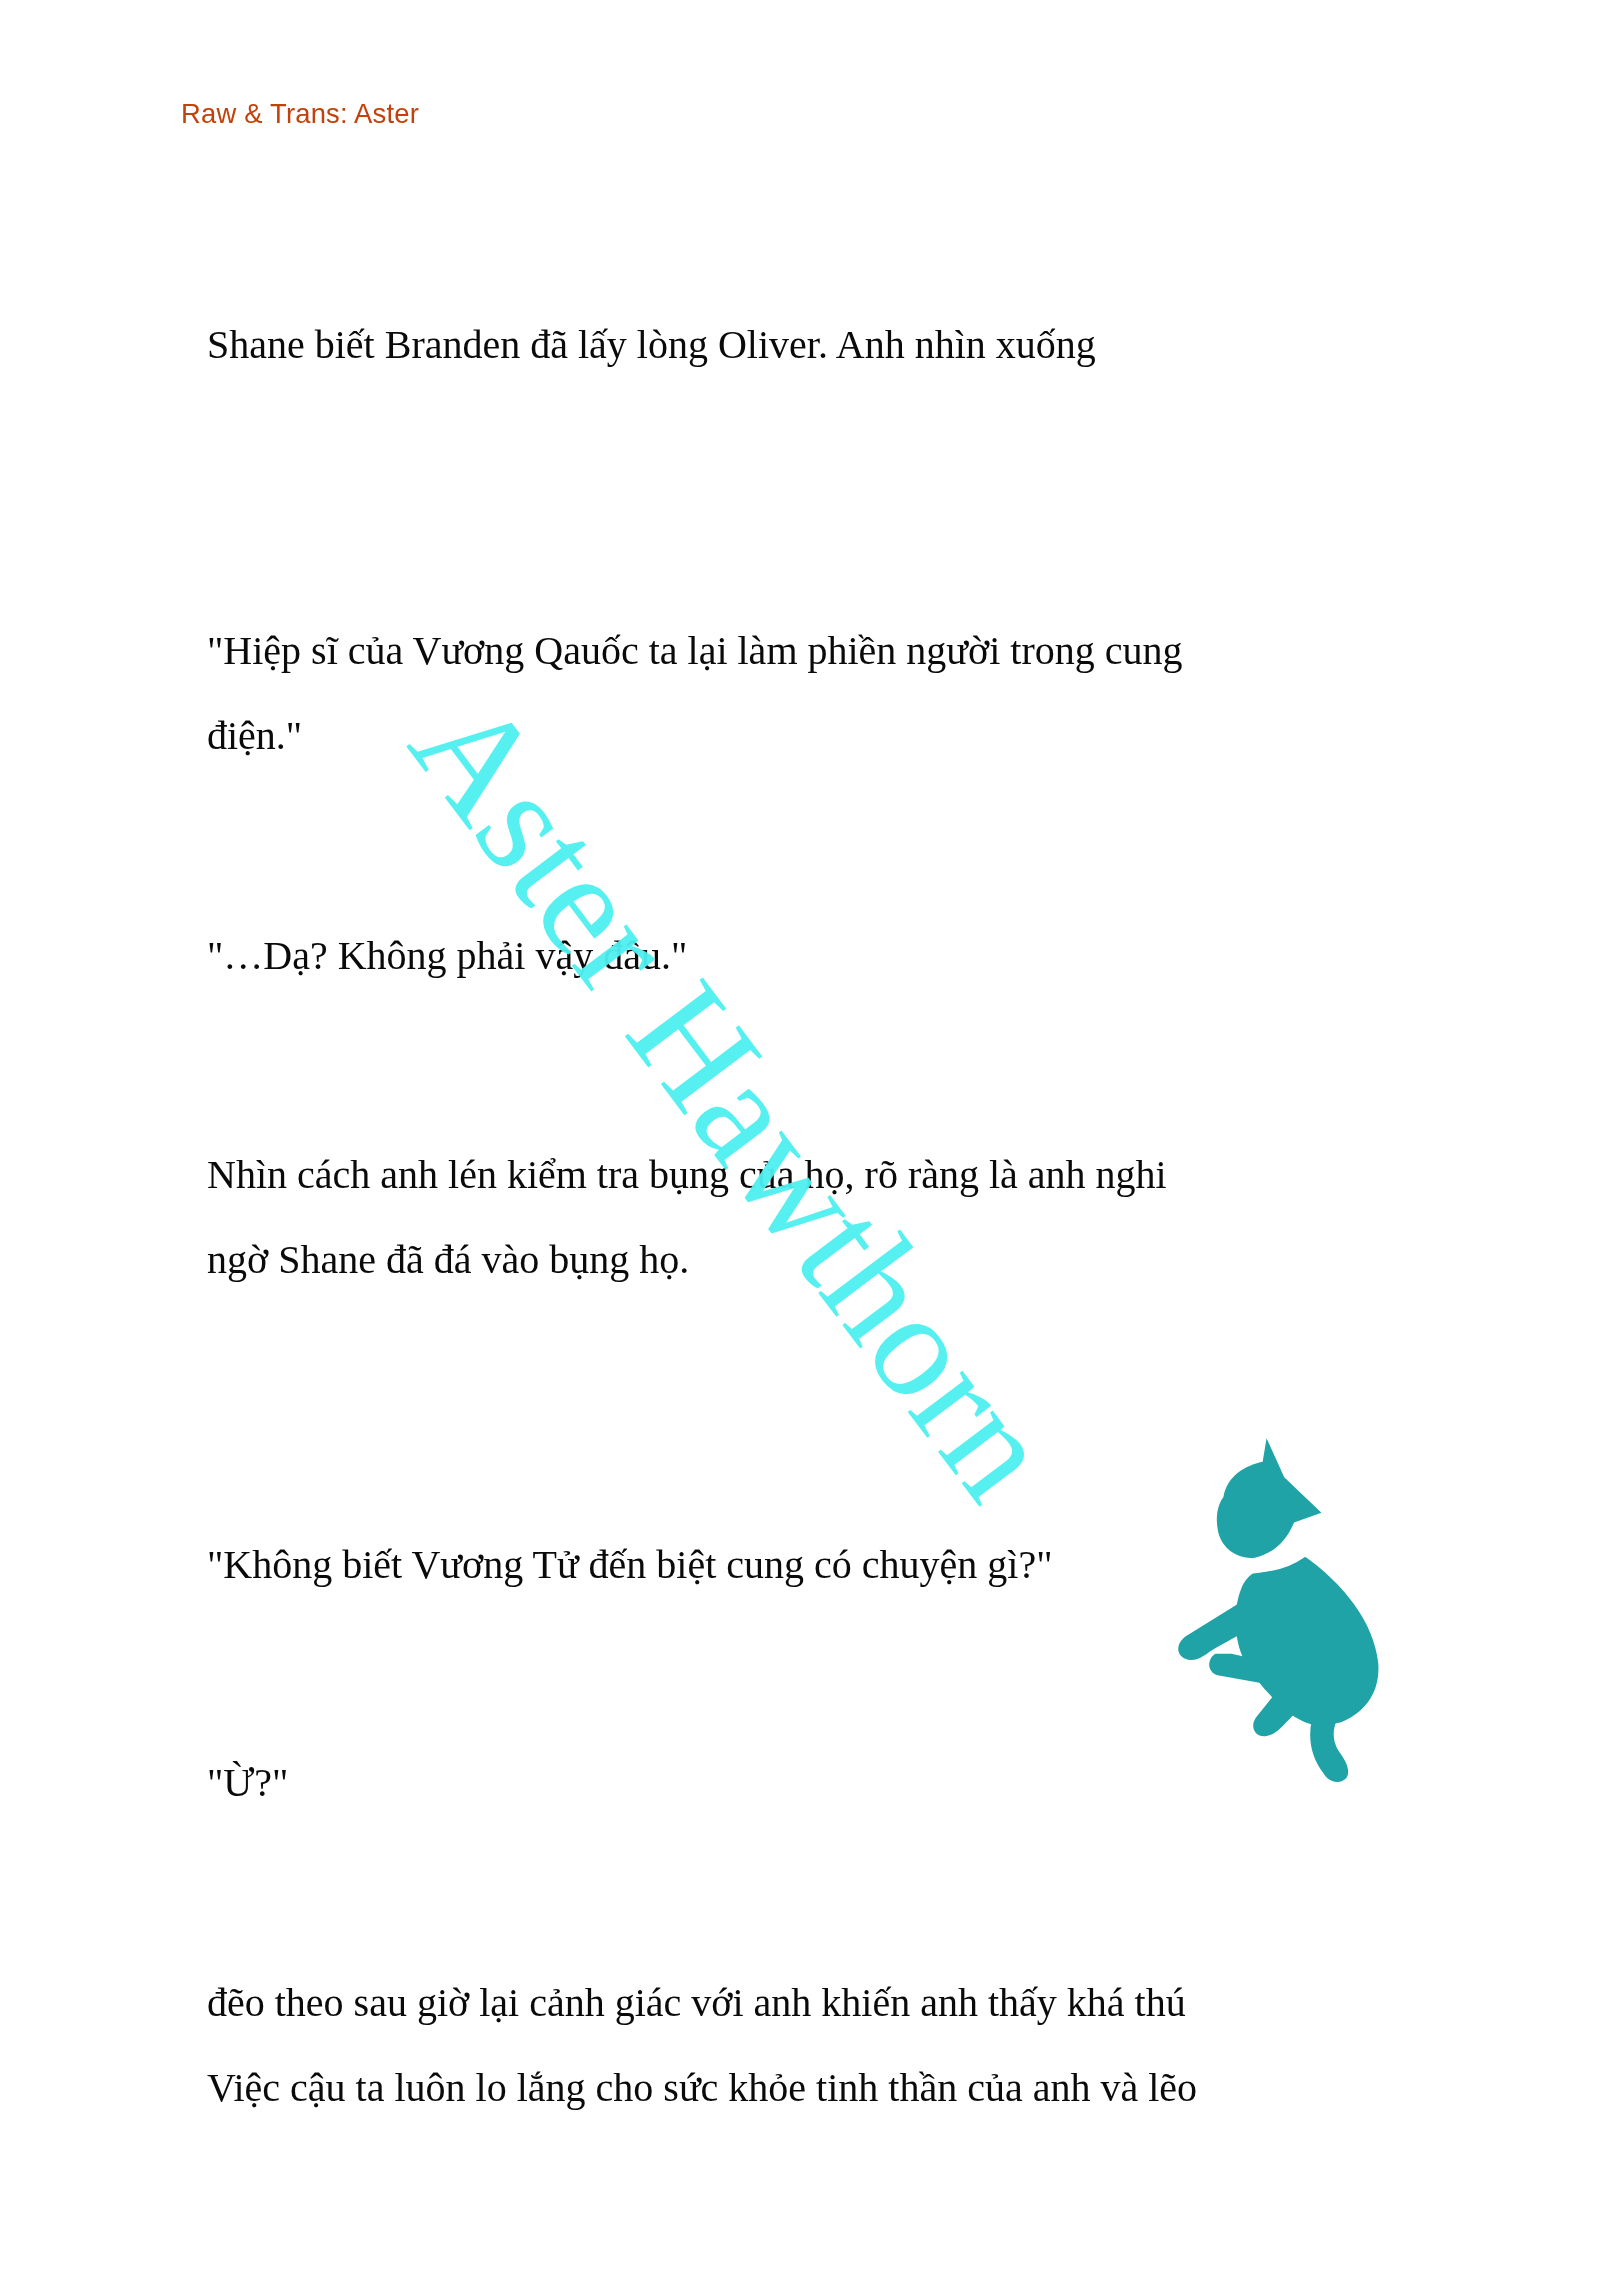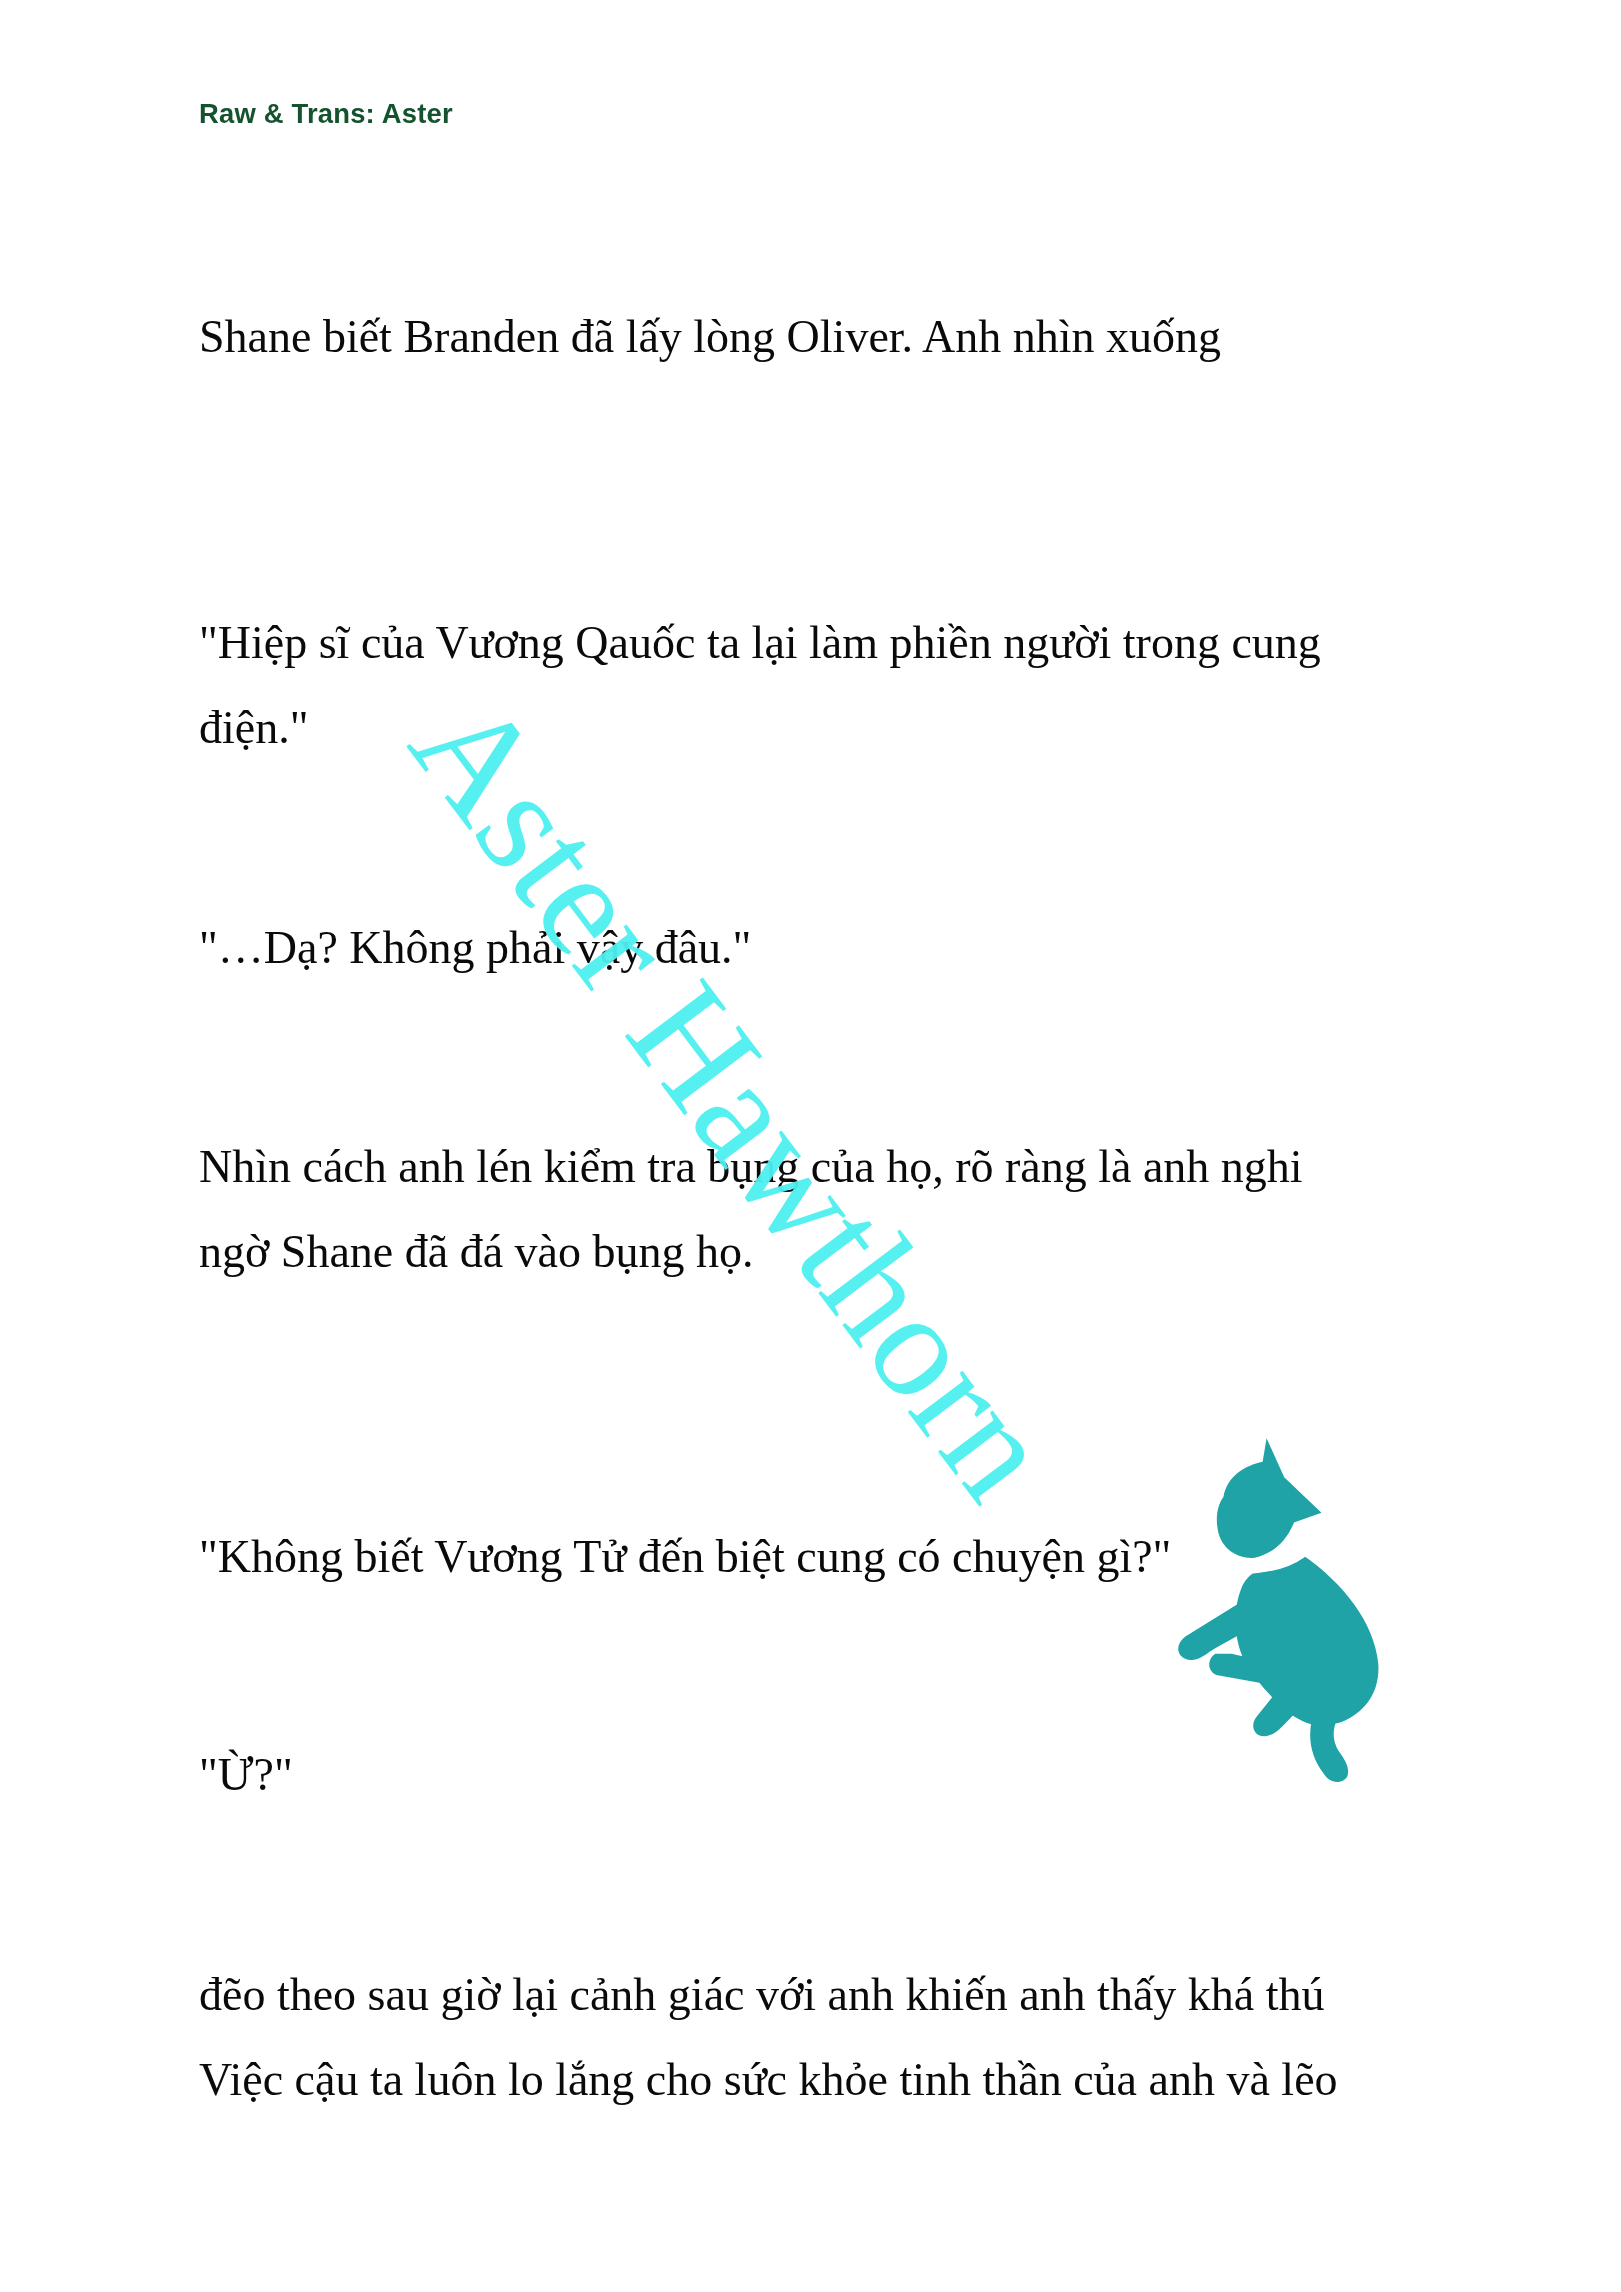--- a/index.html
+++ b/index.html
@@ -13,37 +13,36 @@
       position: relative;
       overflow: hidden;
     }
     .page {
       position: absolute;
       inset: 0;
       background: #ffffff;
     }
     .header-credit {
       position: absolute;
-      left: 199px;
+      left: 181px;
       top: 98px;
       font-family: "Liberation Sans", sans-serif;
       font-size: 27.4px;
-      color: #14532d;
+      color: #c2410c;
       letter-spacing: 0.2px;
-      font-weight: bold;
     }
     .body-text {
       position: absolute;
       left: 199px;
       width: 1264px;
       font-family: "Liberation Serif", serif;
-      font-size: 46px;
+      font-size: 40px;
       color: #0a0a0a;
       line-height: 85px;
-      margin: 0;
+      margin: 8px;
       white-space: nowrap;
     }
     .para-line {
       display: block;
     }
     .watermark-text {
       position: absolute;
       left: 165px;
       top: 1022px;
       width: 1137px;

